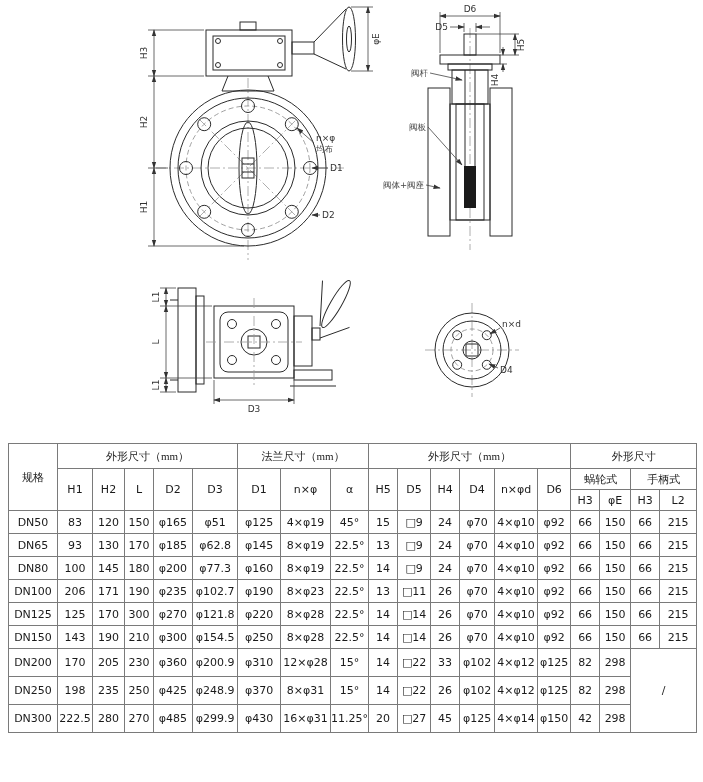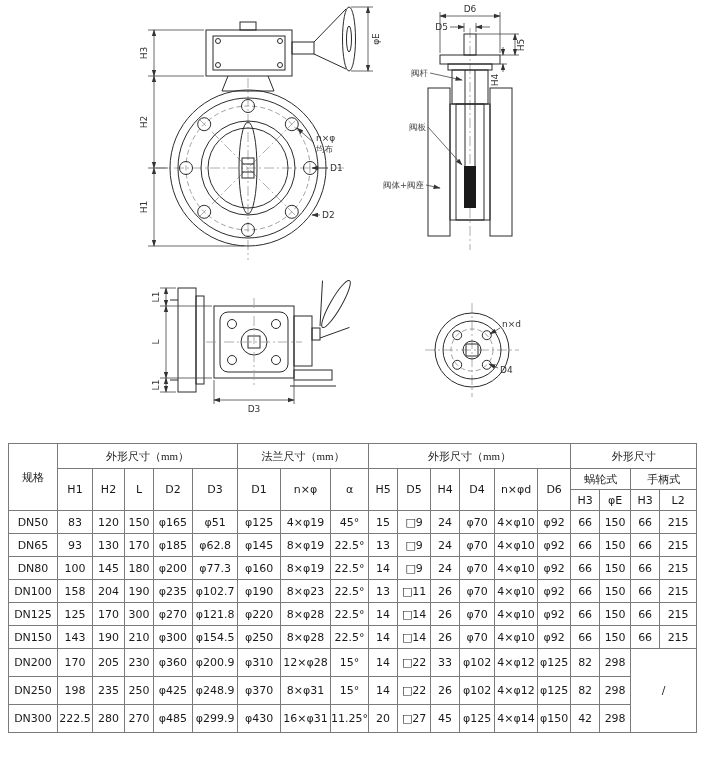--- a/index.html
+++ b/index.html
@@ -335,22 +335,22 @@
           <td>φ70</td>
           <td>4×φ10</td>
           <td>φ92</td>
           <td>66</td>
           <td>150</td>
           <td>66</td>
           <td>215</td>
         </tr>
         <tr>
           <td>DN100</td>
-          <td>158</td>
-          <td>204</td>
+          <td>206</td>
+          <td>171</td>
           <td>190</td>
           <td>φ235</td>
           <td>φ102.7</td>
           <td>φ190</td>
           <td>8×φ23</td>
           <td>22.5°</td>
           <td>13</td>
           <td>□11</td>
           <td>26</td>
           <td>φ70</td>

